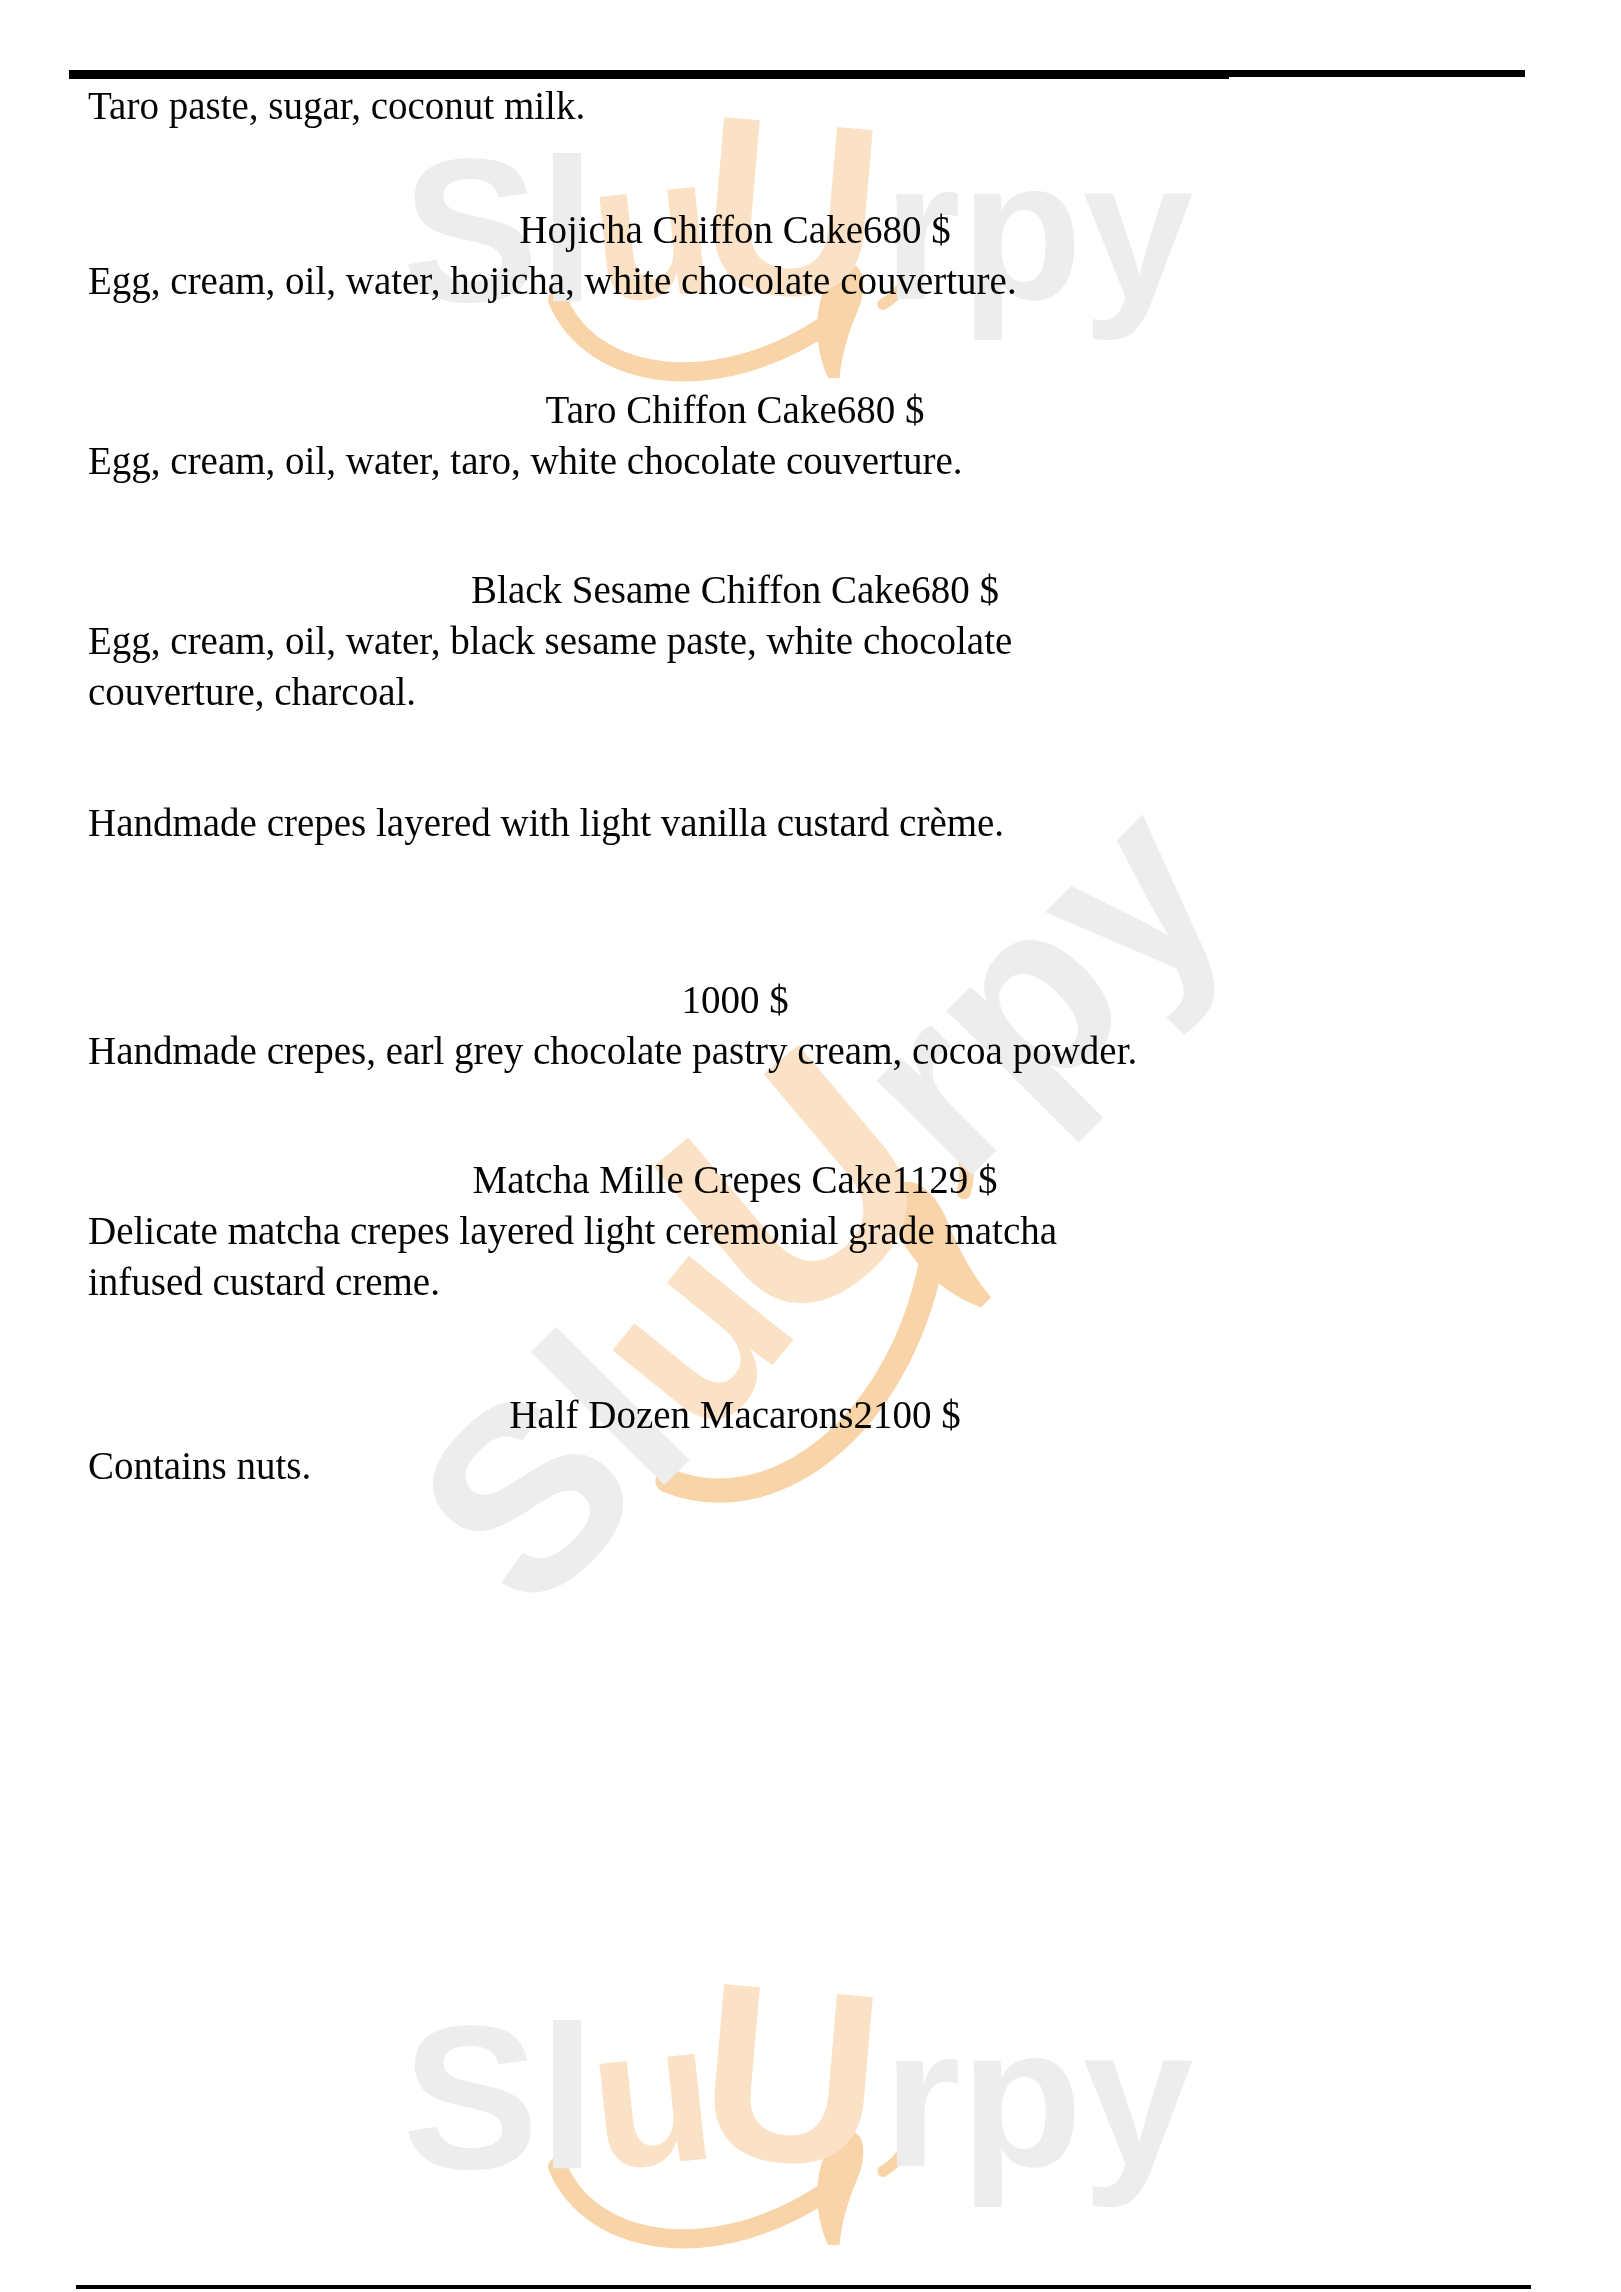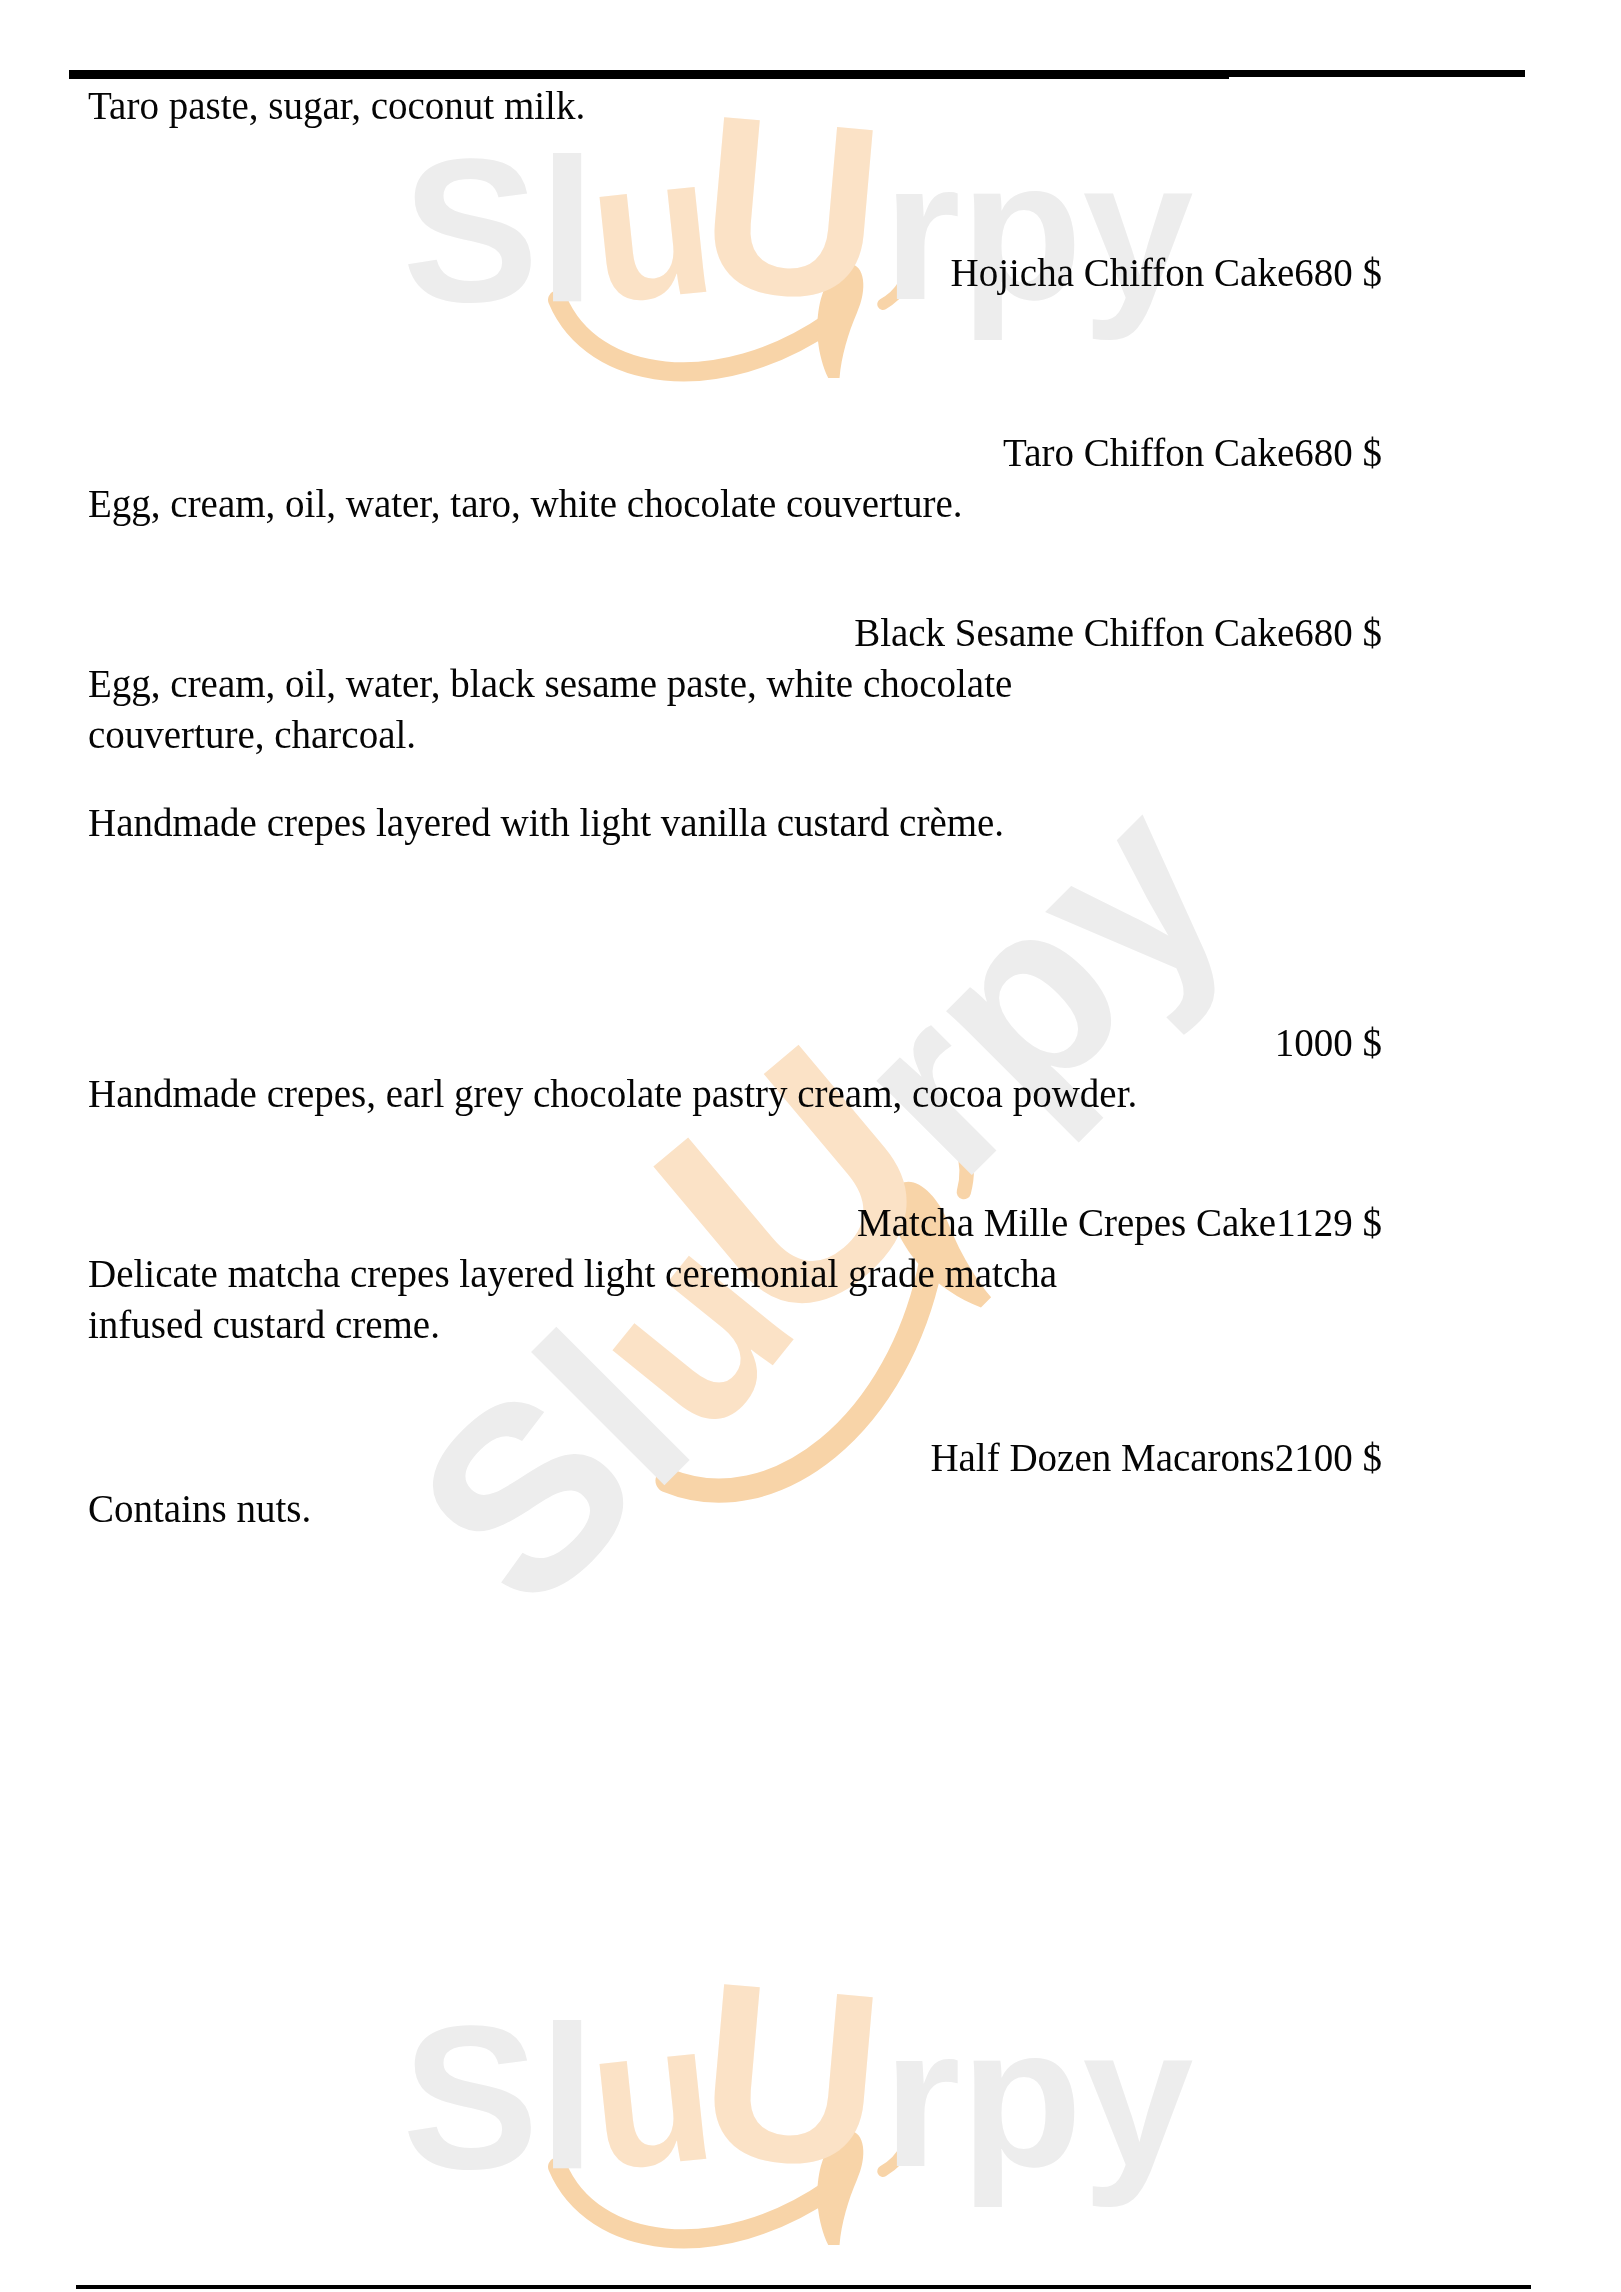--- a/index.html
+++ b/index.html
@@ -20,23 +20,22 @@
   
   .textcol {
     position: absolute;
     left: 88px;
     width: 1294px;
     font-size: 39px;
     line-height: 51px;
   }
   .item-row {
     display: flex;
-    justify-content: flex-end;
+    justify-content: center;
     align-items: baseline;
-    margin-top: 43px;
   }
   .item-title { white-space: nowrap; }
   .item-price { white-space: nowrap; text-align: right; }
   .desc-line  { white-space: nowrap; }
   
   .wm { position: absolute; pointer-events: none; }
   .wm svg { display: block; }
   .wm-top    { left: 397px;  top: 44px;   width: 833px; }
   .wm-middle { left: 294px;  top: 956px;  width: 1059px; transform: rotate(-45deg); }
   .wm-bottom { left: 397px;  top: 1911px; width: 833px; }
@@ -89,20 +88,21 @@
 
   <div class="textcol" style="top:80px">
     <div class="desc-line">Taro paste, sugar, coconut milk.</div>
   </div>
 
   <div class="textcol" style="top:204px">
     <div class="item-row">
       <span class="item-title">Hojicha Chiffon Cake</span>
       <span class="item-price">680 $</span>
     </div>
+    <div class="desc-line">Egg, cream, oil, water, hojicha, white chocolate couverture.</div>
   </div>
 
   <div class="textcol" style="top:384px">
     <div class="item-row">
       <span class="item-title">Taro Chiffon Cake</span>
       <span class="item-price">680 $</span>
     </div>
     <div class="desc-line">Egg, cream, oil, water, taro, white chocolate couverture.</div>
   </div>
 

